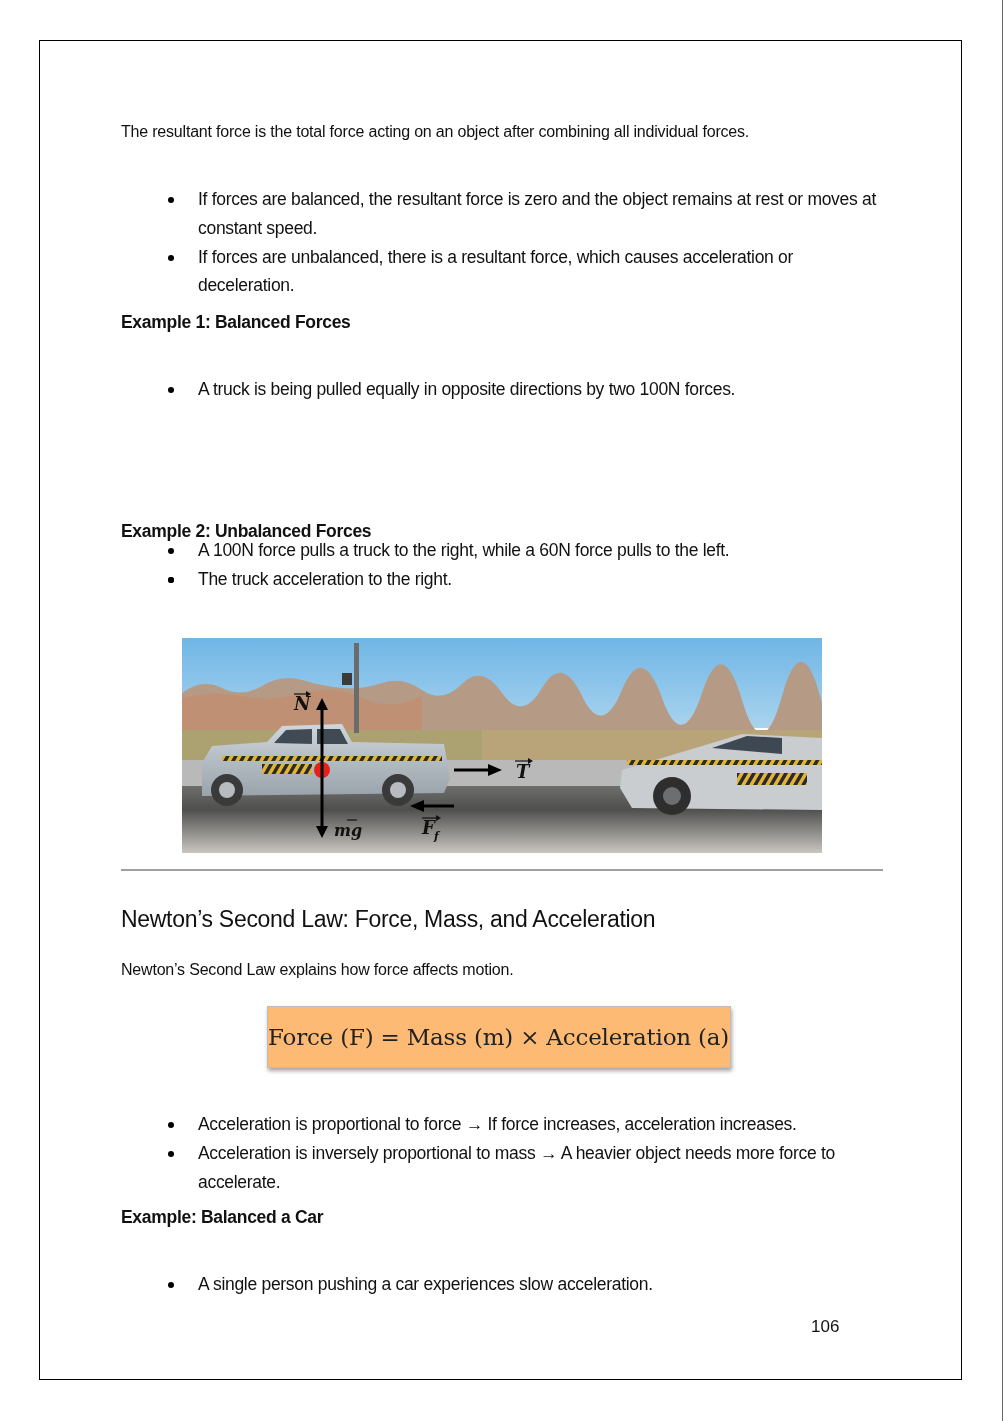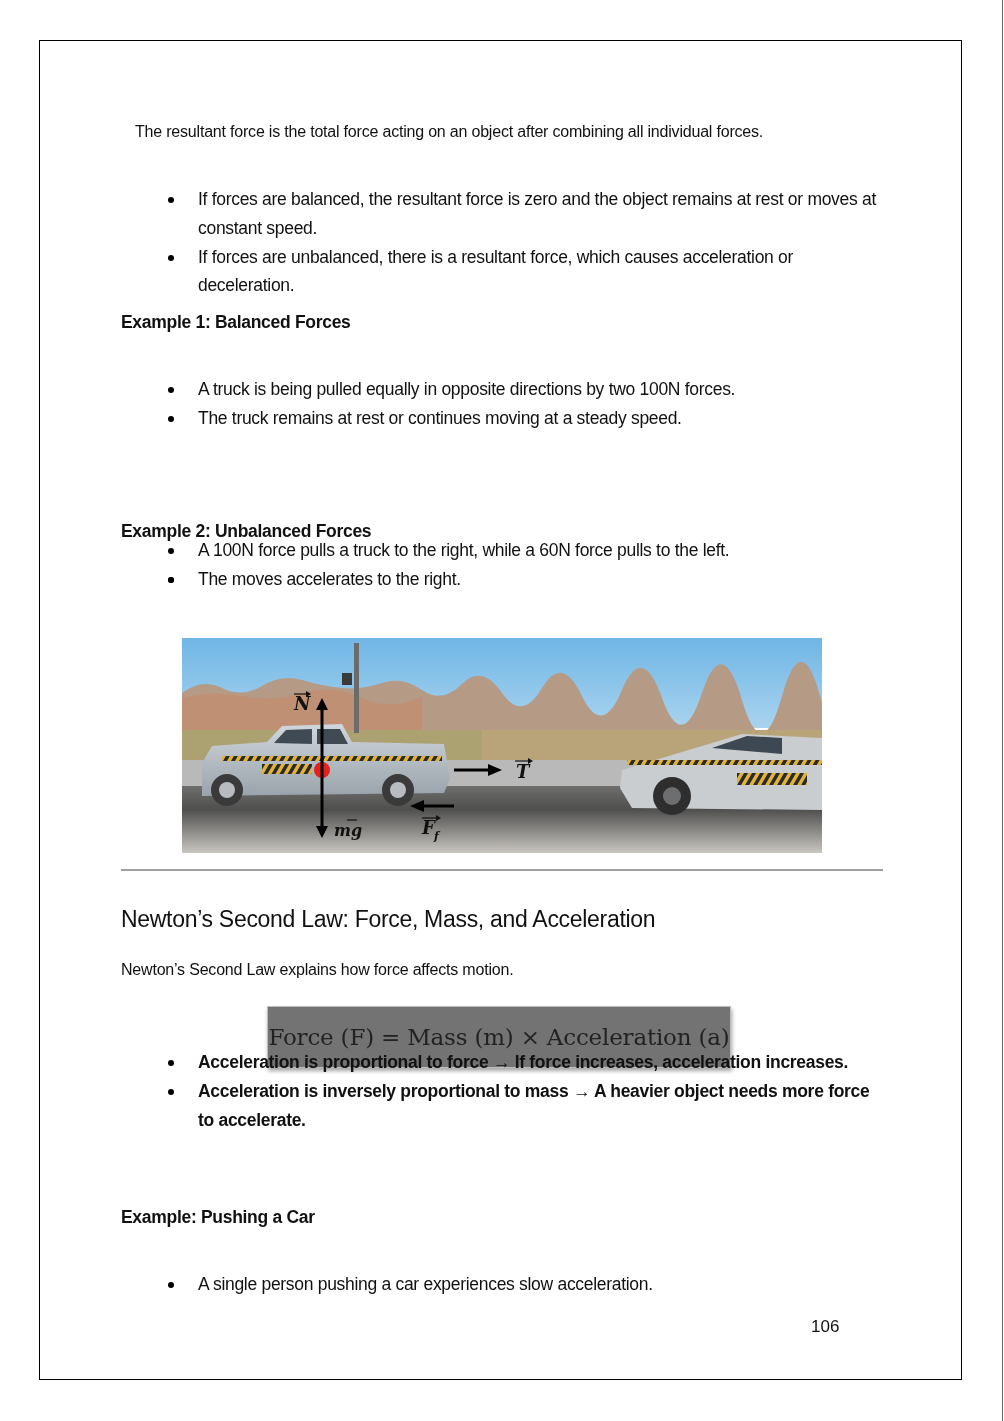--- a/index.html
+++ b/index.html
@@ -107,24 +107,23 @@
       letter-spacing: -0.3px;
     }
     .formula-box {
       position: absolute;
       left: 146px;
       top: 965px;
       width: 464px;
       height: 62px;
       border: 1px solid #bdbdbd;
       box-shadow: 1px 3px 4px rgba(0,0,0,0.35);
-      background: #737373;
+      background: #fdba74;
       display: flex;
       align-items: center;
-      justify-content: center;
       box-sizing: border-box;
     }
     .formula-box span {
       font-family: "DejaVu Serif", "Liberation Serif", serif;
       font-size: 23px;
       color: #222;
       white-space: nowrap;
       letter-spacing: -0.2px;
     }
     .page-number {
@@ -137,40 +136,39 @@
     }
   </style>
 </head>
 <body>
 
 <div class="right-edge"></div>
 
 <div class="page">
   <div class="content">
 
-    <div class="p-small" style="top:81px;margin-left:14px;">The resultant force is the total force acting on an object after combining all individual forces.</div>
+    <div class="p-small" style="top:81px;">The resultant force is the total force acting on an object after combining all individual forces.</div>
 
     <ul class="list" style="top:128px;">
       <li><span class="bullet"></span><span>If forces are balanced, the resultant force is zero and the object remains at rest or moves at constant speed.</span></li>
       <li><span class="bullet"></span><span>If forces are unbalanced, there is a resultant force, which causes acceleration or deceleration.</span></li>
     </ul>
 
     <div class="p-body" style="top:270px;">Example 1: Balanced Forces</div>
 
     <ul class="list" style="top:318px;">
       <li><span class="bullet"></span><span>A truck is being pulled equally in opposite directions by two 100N forces.</span></li>
-      <li><span class="bullet"></span><span>The truck remains at rest or continues moving at a steady speed.</span></li>
     </ul>
 
     <div class="p-body" style="top:431px;margin-top:48px;">Example 2: Unbalanced Forces</div>
 
     <ul class="list" style="top:479px;">
       <li><span class="bullet"></span><span>A 100N force pulls a truck to the right, while a 60N force pulls to the left.</span></li>
       <li><span class="bullet"></span></li>
-      <li><span class="bullet"></span><span>The moves accelerates to the right.</span></li>
+      <li><span class="bullet"></span><span>The truck acceleration to the right.</span></li>
     </ul>
 
     <div class="figure">
       <svg width="640" height="215" viewBox="0 0 640 215" xmlns="http://www.w3.org/2000/svg">
         <defs>
           <linearGradient id="sky" x1="0" y1="0" x2="0" y2="1">
             <stop offset="0" stop-color="#6fb6e6"></stop>
             <stop offset="1" stop-color="#a9d3ee"></stop>
           </linearGradient>
           <linearGradient id="road" x1="0" y1="0" x2="0" y2="1">
@@ -254,26 +252,26 @@
     <div class="hr"></div>
 
     <div class="heading">Newton’s Second Law: Force, Mass, and Acceleration</div>
 
     <div class="p-small" style="top:919px;">Newton’s Second Law explains how force affects motion.</div>
 
     <div class="formula-box">
       <span>Force (F) = Mass (m) × Acceleration (a)</span>
     </div>
 
-    <ul class="list" style="top:991px;font-weight:bold;">
+    <ul class="list" style="top:1053px;">
       <li><span class="bullet"></span><span>Acceleration is proportional to force → If force increases, acceleration increases.</span></li>
       <li><span class="bullet"></span><span>Acceleration is inversely proportional to mass → A heavier object needs more force to accelerate.</span></li>
     </ul>
 
-    <div class="p-body" style="top:1165px;">Example: Pushing a Car</div>
+    <div class="p-body" style="top:1165px;">Example: Balanced a Car</div>
 
     <ul class="list" style="top:1213px;">
       <li><span class="bullet"></span><span>A single person pushing a car experiences slow acceleration.</span></li>
     </ul>
 
     <div class="page-number">106</div>
   </div>
 </div>
 
 </body></html>

